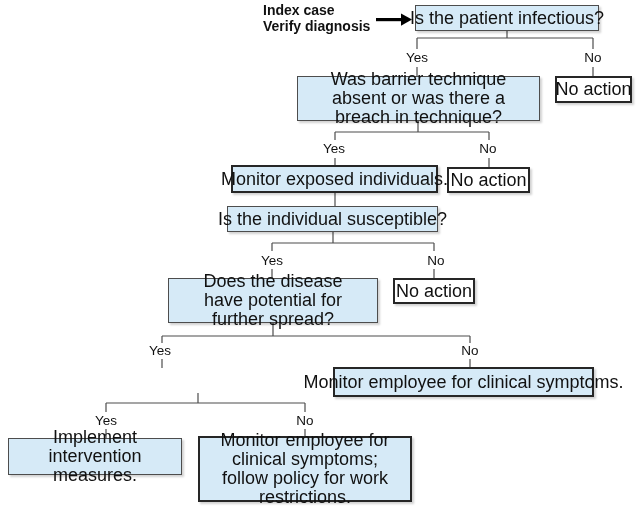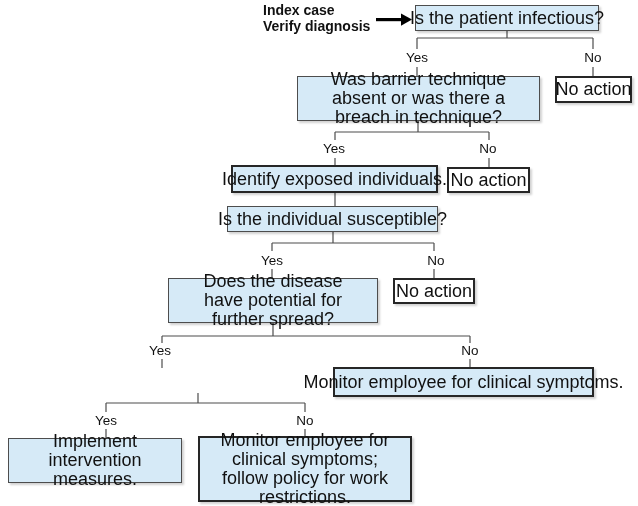--- a/index.html
+++ b/index.html
@@ -52,34 +52,34 @@
     <div>Index case</div>
     <div>Verify diagnosis</div>
   </div>
 
   <div class="box nowrap" style="left:415px;top:5px;width:184px;height:26px">Is the patient infectious?</div>
 
   <div class="box white nowrap" style="left:555px;top:76px;width:77px;height:27px">No action</div>
 
   <div class="box" style="left:297px;top:76px;width:243px;height:45px;padding:0 4px">Was barrier technique absent or was there a breach in technique?</div>
 
-  <div class="box emph nowrap" style="left:231px;top:165px;width:207px;height:28px">Identify exposed individuals.</div>
+  <div class="box emph nowrap" style="left:231px;top:165px;width:207px;height:28px">Monitor exposed individuals.</div>
 
   <div class="box white nowrap" style="left:447px;top:167px;width:83px;height:26px">No action</div>
 
   <div class="box nowrap" style="left:227px;top:206px;width:211px;height:26px">Is the individual susceptible?</div>
 
   <div class="box" style="left:168px;top:278px;width:210px;height:45px;padding:0 27px">Does the disease have potential for further spread?</div>
 
   <div class="box white nowrap" style="left:393px;top:278px;width:82px;height:26px">No action</div>
 
 
   <div class="box emph nowrap" style="left:333px;top:367px;width:261px;height:30px">Monitor employee for clinical symptoms.</div>
 
-  <div class="box" style="left:8px;top:438px;width:174px;height:45px;padding:0 12px">Implement intervention measures.</div>
+  <div class="box" style="left:8px;top:438px;width:174px;height:37px;padding:0 12px">Implement intervention measures.</div>
 
   <div class="box emph" style="left:198px;top:436px;width:214px;height:66px;padding:0 9px">Monitor employee for clinical symptoms; follow policy for work restrictions.</div>
 
   <div class="branch-label" style="left:417px;top:50px">Yes</div>
   <div class="branch-label" style="left:593px;top:50px">No</div>
 
   <div class="branch-label" style="left:334px;top:141px">Yes</div>
   <div class="branch-label" style="left:488px;top:141px">No</div>
 
   <div class="branch-label" style="left:272px;top:253px">Yes</div>

